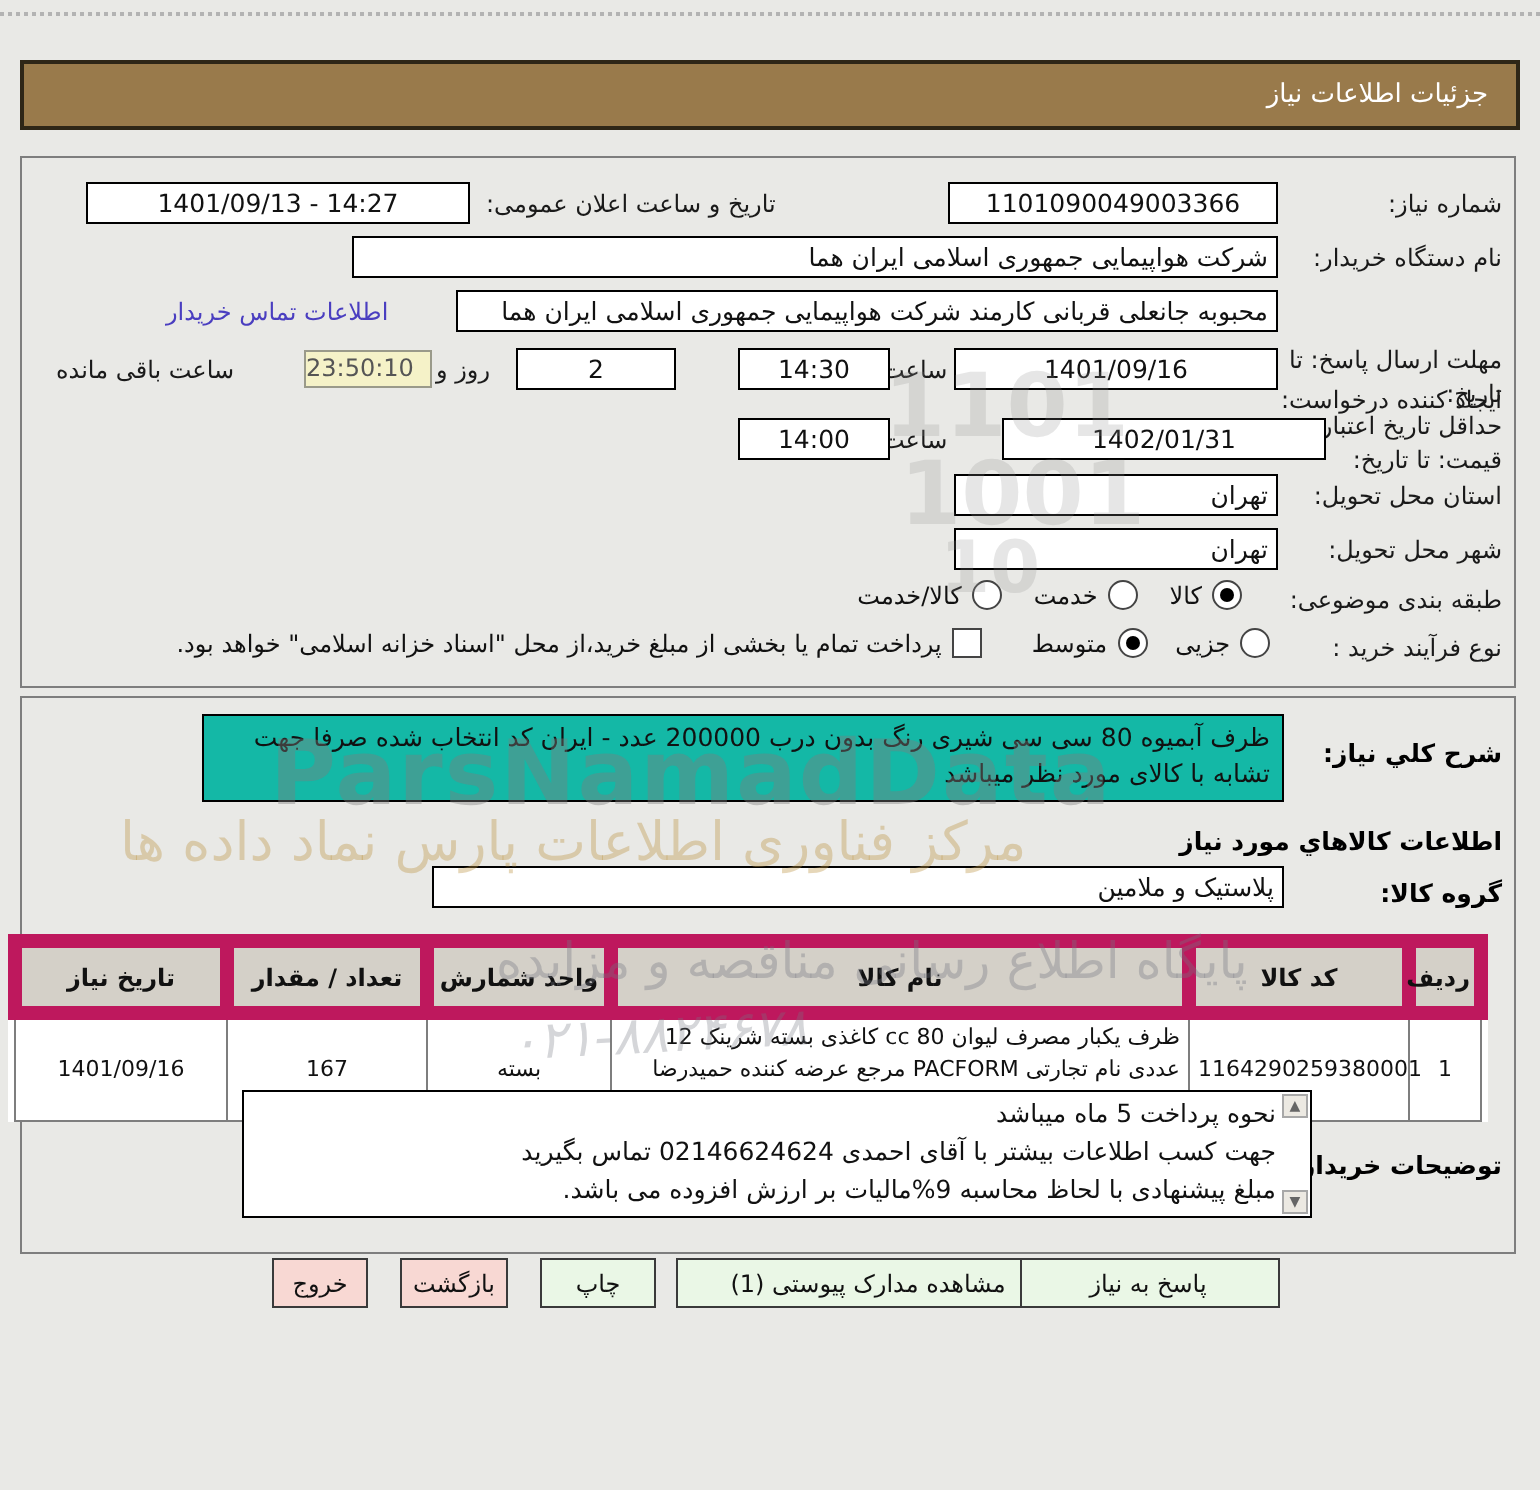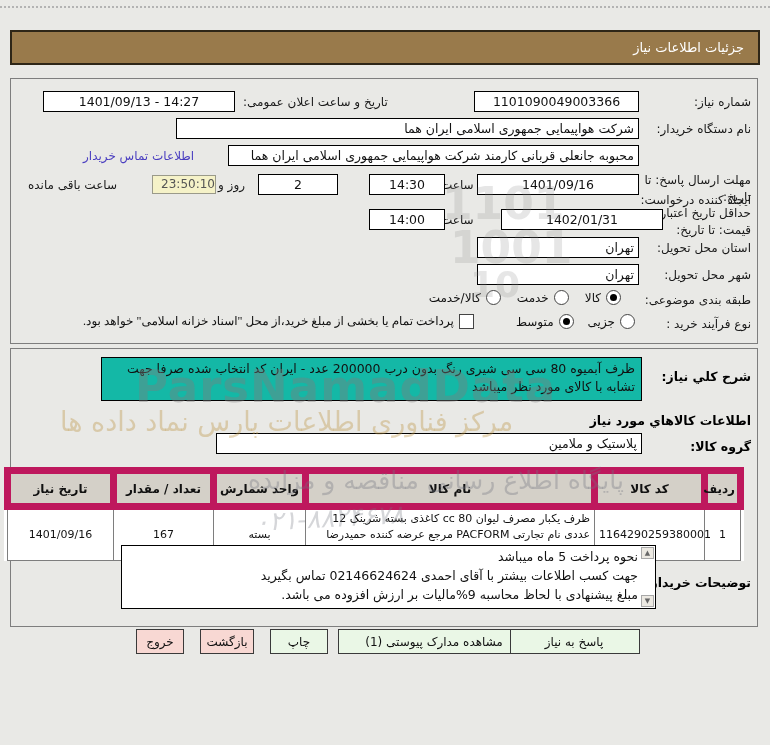--- a/index.html
+++ b/index.html
@@ -11,21 +11,21 @@
   .box{position:absolute;border:1px solid #7e7e7e;background:#e9e9e6;}
   .box1{left:10px;top:78px;width:746px;height:264px;}
   .box2{left:10px;top:348px;width:746px;height:277px;}
   .lbl{position:absolute;white-space:nowrap;font-size:12px;color:#1a1a1a;}
   .lbl2{position:absolute;font-size:12px;color:#1a1a1a;text-align:right;line-height:1.4;}
   .blbl{position:absolute;white-space:nowrap;font-size:12.5px;font-weight:bold;color:#000;}
   .inp{position:absolute;height:19px;background:#fff;border:1px solid #000;font-size:12.5px;line-height:19px;padding:0 4px;overflow:hidden;white-space:nowrap;box-sizing:content-box;}
   .c{text-align:center;}
   .r{text-align:right;}
   .ltr{direction:ltr;unicode-bidi:embed;}
-  .yellow{position:absolute;height:17px;background:#f5f2c8;border:1px solid #9a9a8a;font-size:12px;line-height:17px;text-align:right;color:#555;}
+  .yellow{position:absolute;height:17px;background:#f5f2c8;border:1px solid #9a9a8a;font-size:12px;line-height:17px;text-align:left;color:#555;}
   .link{position:absolute;color:#4a3ec0;font-size:12px;white-space:nowrap;cursor:pointer;}
   .optrow{position:absolute;display:flex;align-items:center;gap:16px;}
   .opt{display:flex;align-items:center;gap:5px;}
   .radio{width:13px;height:13px;border:1px solid #444;border-radius:50%;background:#fff;position:relative;flex:none;}
   .radio.on::after{content:"";position:absolute;left:3px;top:3px;right:3px;bottom:3px;background:#000;border-radius:50%;}
   .checkbox{width:13px;height:13px;border:1px solid #444;background:#fff;flex:none;}
   .descbox{position:absolute;background:#14b8a6;border:1px solid #000;font-size:12.5px;line-height:1.45;padding:2px 6px;text-align:right;overflow:hidden;}
   table.goods{position:absolute;border-collapse:collapse;table-layout:fixed;direction:rtl;background:#fff;}
   table.goods th{background:#d4d0c8;border:7px solid #be185d;font-size:12px;font-weight:bold;height:29px;padding:0 2px;}
   table.goods td{border:1px solid #7e7e7e;font-size:11px;height:41px;padding:1px 4px;text-align:center;vertical-align:middle;}
@@ -112,21 +112,21 @@
     <span class="lbl" style="right:6px;top:238px;">نوع فرآیند خرید :</span>
     <div class="optrow" style="right:122px;top:235px;gap:14px;">
       <span class="opt">
         <span class="radio"></span>
         <span>جزیی</span>
       </span>
       <span class="opt">
         <span class="radio on"></span>
         <span>متوسط</span>
       </span>
-      <span class="opt" style="margin-right:28px;font-family:Liberation Serif, serif;">
+      <span class="opt" style="margin-right:11px;">
         <span class="checkbox"></span>
         <span>پرداخت تمام یا بخشی از مبلغ خرید،از محل "اسناد خزانه اسلامی" خواهد بود.</span>
       </span>
     </div>
   </div>
 
   <div class="box box2">
 
     <span class="blbl" style="right:6px;top:20px;">شرح کلي نیاز:</span>
     <div class="descbox" style="left:90px;top:8px;width:527px;height:38px;">ظرف آبمیوه 80 سی سی شیری رنگ بدون درب 200000 عدد  - ایران کد انتخاب شده صرفا جهت تشابه با کالای مورد نظر میباشد</div>

